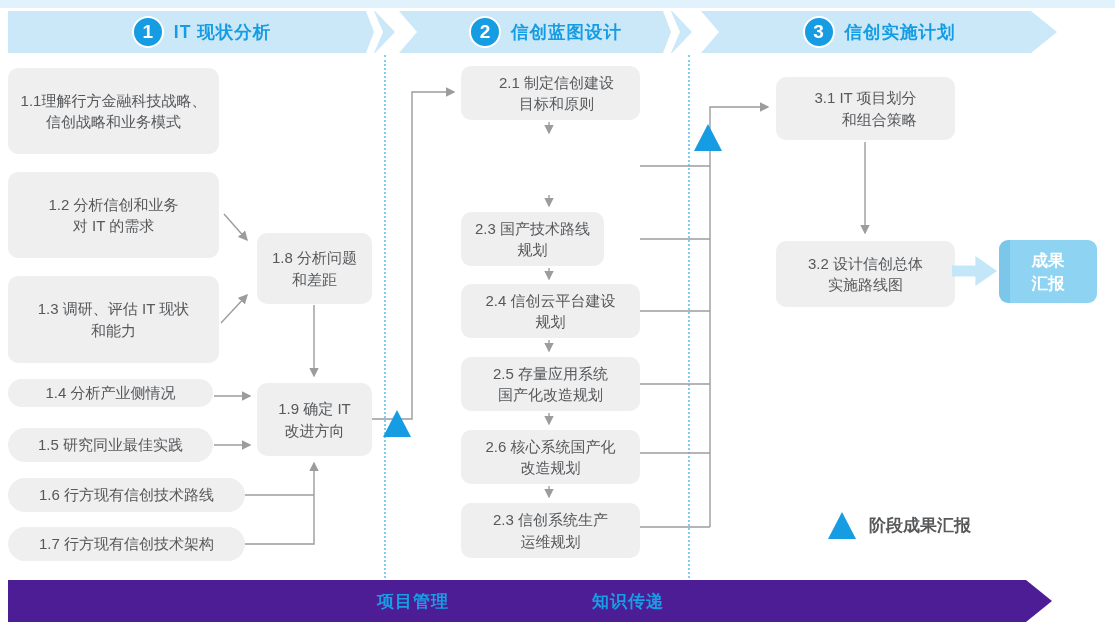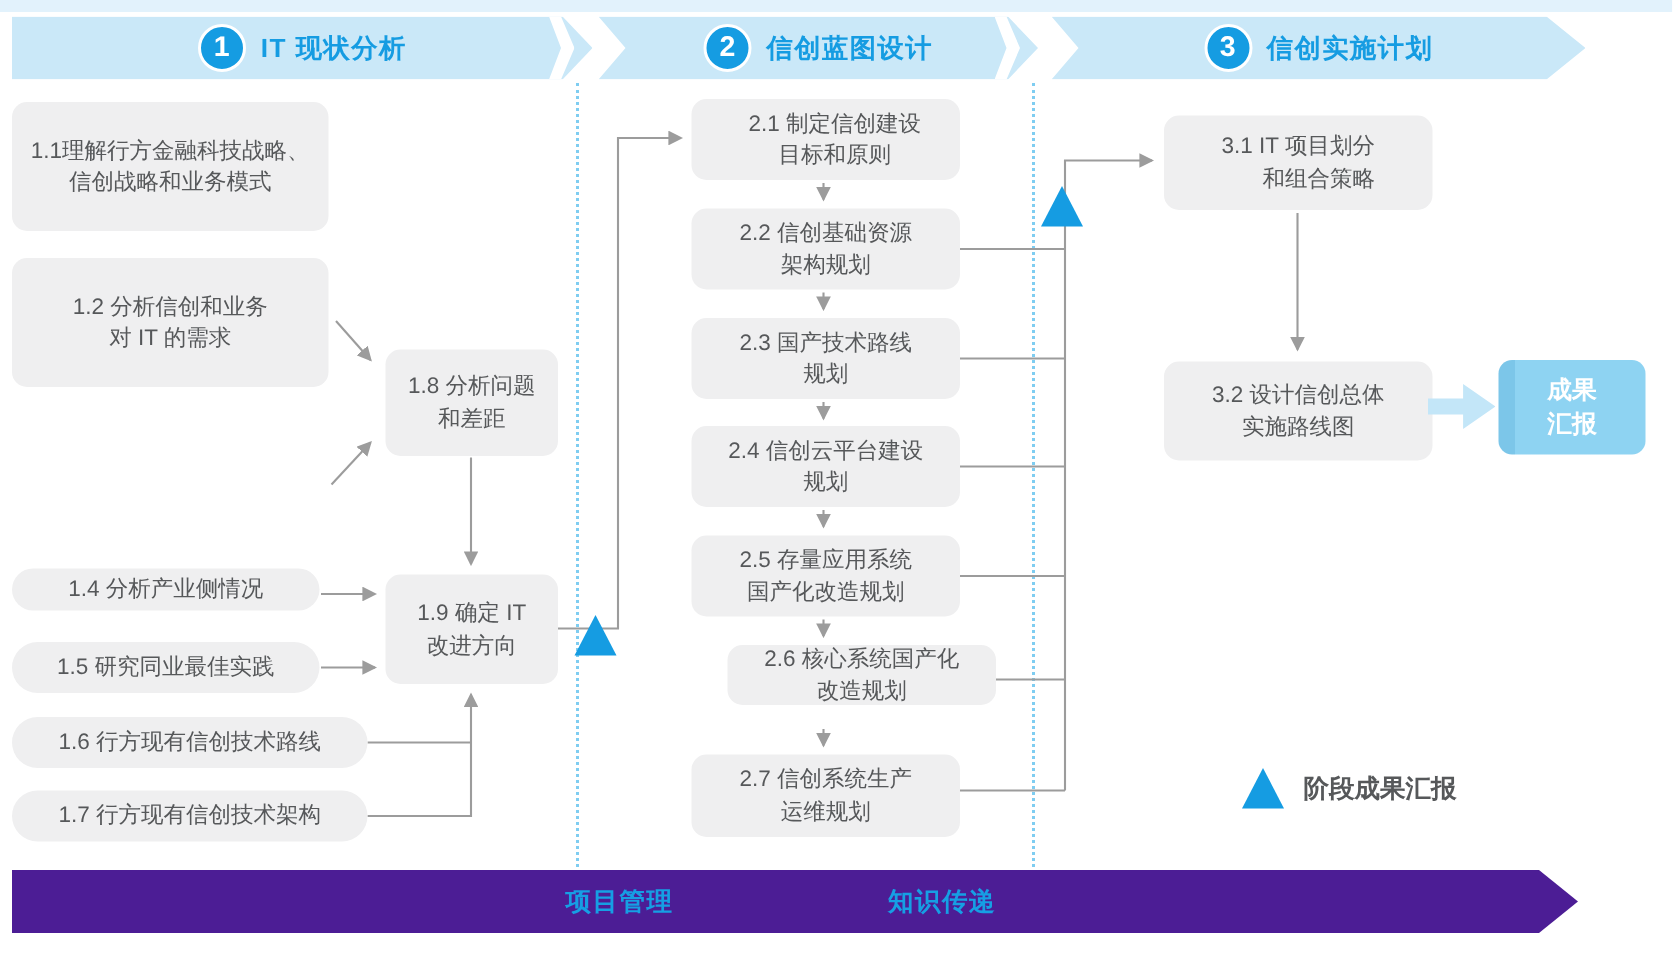--- a/index.html
+++ b/index.html
@@ -160,42 +160,42 @@
       <path d="M710,527 L710,107 L768,107" marker-end="url(#arr)"></path>
 
       <path d="M865,142 L865,233" marker-end="url(#arr)"></path>
     </g>
   </svg>
 
   <div class="box" style="left:8px; top:68px; width:211px; height:86px;">1.1理解行方金融科技战略、
 信创战略和业务模式</div>
   <div class="box" style="left:8px; top:172px; width:211px; height:86px;">1.2 分析信创和业务
 对 IT 的需求</div>
+  <div class="box" style="left:8px; top:276px; width:211px; height:87px;">1.3 调研、评估 IT 现状
+和能力</div>
   <div class="box pill" style="left:8px; top:379px; width:205px; height:28px;">1.4 分析产业侧情况</div>
   <div class="box pill" style="left:8px; top:428px; width:205px; height:34px;">1.5 研究同业最佳实践</div>
   <div class="box pill" style="left:8px; top:478px; width:237px; height:34px;">1.6 行方现有信创技术路线</div>
   <div class="box pill" style="left:8px; top:527px; width:237px; height:34px;">1.7 行方现有信创技术架构</div>
   <div class="box" style="left:257px; top:233px; width:115px; height:71px;">1.8 分析问题
 和差距</div>
   <div class="box" style="left:257px; top:383px; width:115px; height:73px;">1.9 确定 IT
 改进方向</div>
 
   <div class="box" style="left:461px; top:66px; width:179px; height:54px;padding-left:12px;">2.1 制定信创建设
 目标和原则</div>
-  <div class="box" style="left:461px; top:139px; width:179px; height:54px;">2.2 信创基础资源
-架构规划</div>
-  <div class="box" style="left:461px; top:212px; width:179px; height:54px;">2.3 国产技术路线
+  <div class="box" style="left:461px; top:212px; width:143px; height:54px;">2.3 国产技术路线
 规划</div>
   <div class="box" style="left:461px; top:284px; width:179px; height:54px;">2.4 信创云平台建设
 规划</div>
   <div class="box" style="left:461px; top:357px; width:179px; height:54px;">2.5 存量应用系统
 国产化改造规划</div>
-  <div class="box" style="left:461px; top:430px; width:179px; height:40px;margin-left:24px;">2.6 核心系统国产化
+  <div class="box" style="left:461px; top:430px; width:179px; height:54px;">2.6 核心系统国产化
 改造规划</div>
-  <div class="box" style="left:461px; top:503px; width:179px; height:55px;">2.7 信创系统生产
+  <div class="box" style="left:461px; top:503px; width:179px; height:55px;">2.3 信创系统生产
 运维规划</div>
 
   <div class="box" style="left:776px; top:77px; width:179px; height:63px;text-align:right;">3.1 IT 项目划分
 和组合策略</div>
   <div class="box" style="left:776px; top:241px; width:179px; height:66px;">3.2 设计信创总体
 实施路线图</div>
 
   <div class="big-arrow"></div>
   <div class="result-box">成果
 汇报</div>

